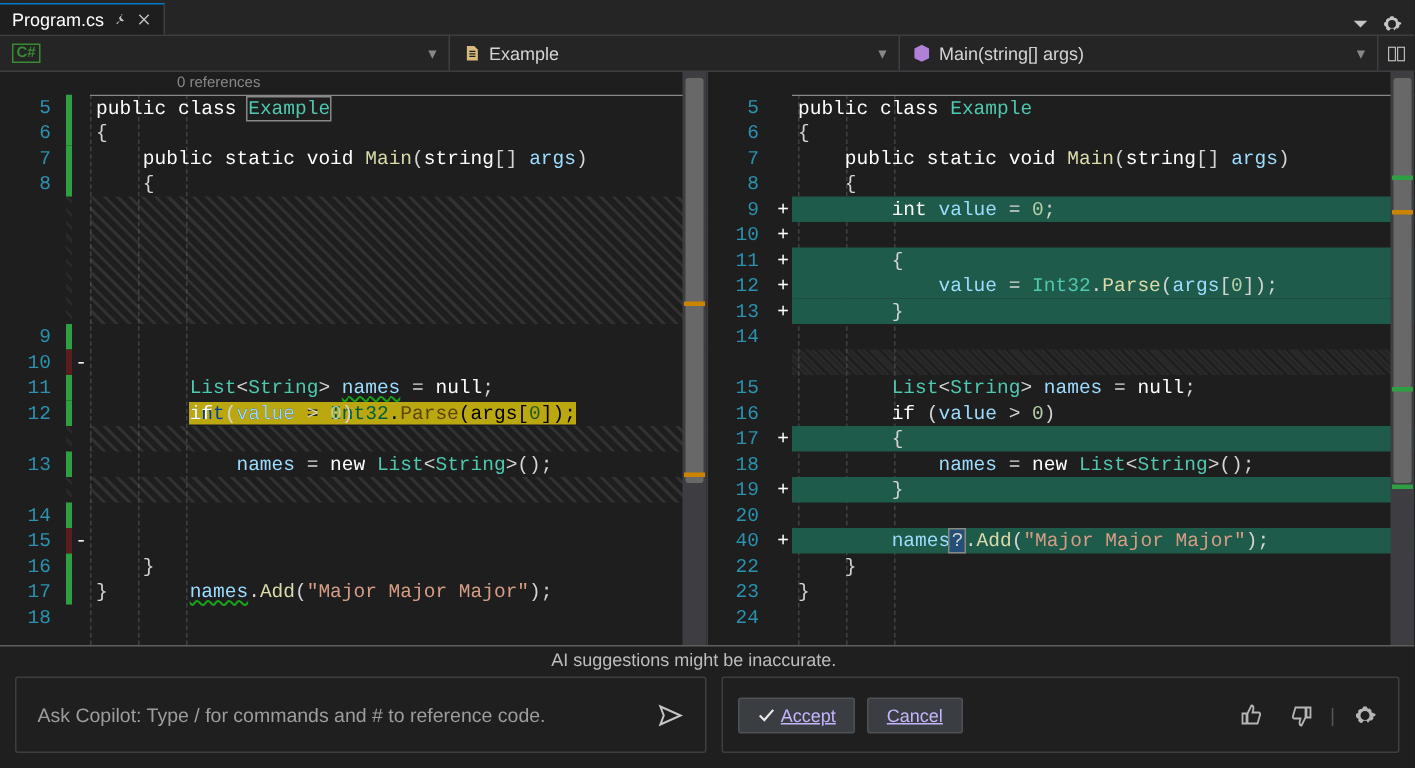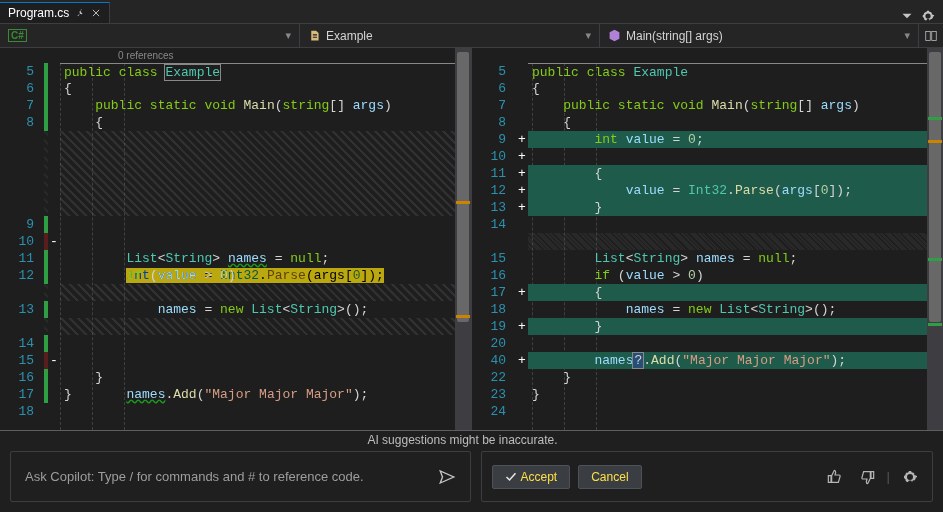--- a/index.html
+++ b/index.html
@@ -136,21 +136,21 @@
   .line.removed .gutter-change { background:#5a1d1d; }
   .line.added .gutter-marker { color:#fff; }
   .line.added .code-cell { background:#1f5b4a; }
   .line.first .code-cell { border-top:1px solid #888; }
   .green-bar { background:#2ea043; }
 
   .hatched {
     background-image: repeating-linear-gradient(45deg, rgba(100,100,100,0.15) 0 2px, transparent 2px 6px);
   }
 
-  .kw { color:#84cc16; }
+  .kw { color:#ffffff; }
   .type { color:#4ec9b0; }
   .method { color:#dcdcaa; }
   .str { color:#d69d85; }
   .num { color:#b5cea8; }
   .param { color:#9cdcfe; }
   .brace { color:#d4d4d4; }
   .sel-box { outline:1px solid #888; background:#264f78; padding:0 1px; }
   .boxed { outline:1px solid #888; padding:0 0px; }
   .highlight-yellow { background:#bba710; color:#000; }
   .wavy { text-decoration: wavy underline #1ba01b; text-decoration-skip-ink: none; }
@@ -213,29 +213,30 @@
     border:1px solid #3e3e42;
     border-radius:2px;
     display:flex;
     align-items:center;
     padding:0 10px;
     gap:8px;
   }
   .btn {
     background:#3a3d41;
     border:1px solid #4e5257;
-    color:#fde047;
+    color:#c4b5fd;
     font-family:"Segoe UI", sans-serif;
     font-size:12px;
     padding:4px 12px;
     border-radius:2px;
     display:flex;
     align-items:center;
     gap:4px;
     cursor:pointer;
+    text-decoration:underline;
   }
   .iconbtn { color:#b5b5b5; cursor:pointer; padding:4px; }
   .spacer { flex:1; }
   svg { display:block; }
 </style>
 </head>
 <body>
 
 <div class="tabbar">
   <div class="tab">

